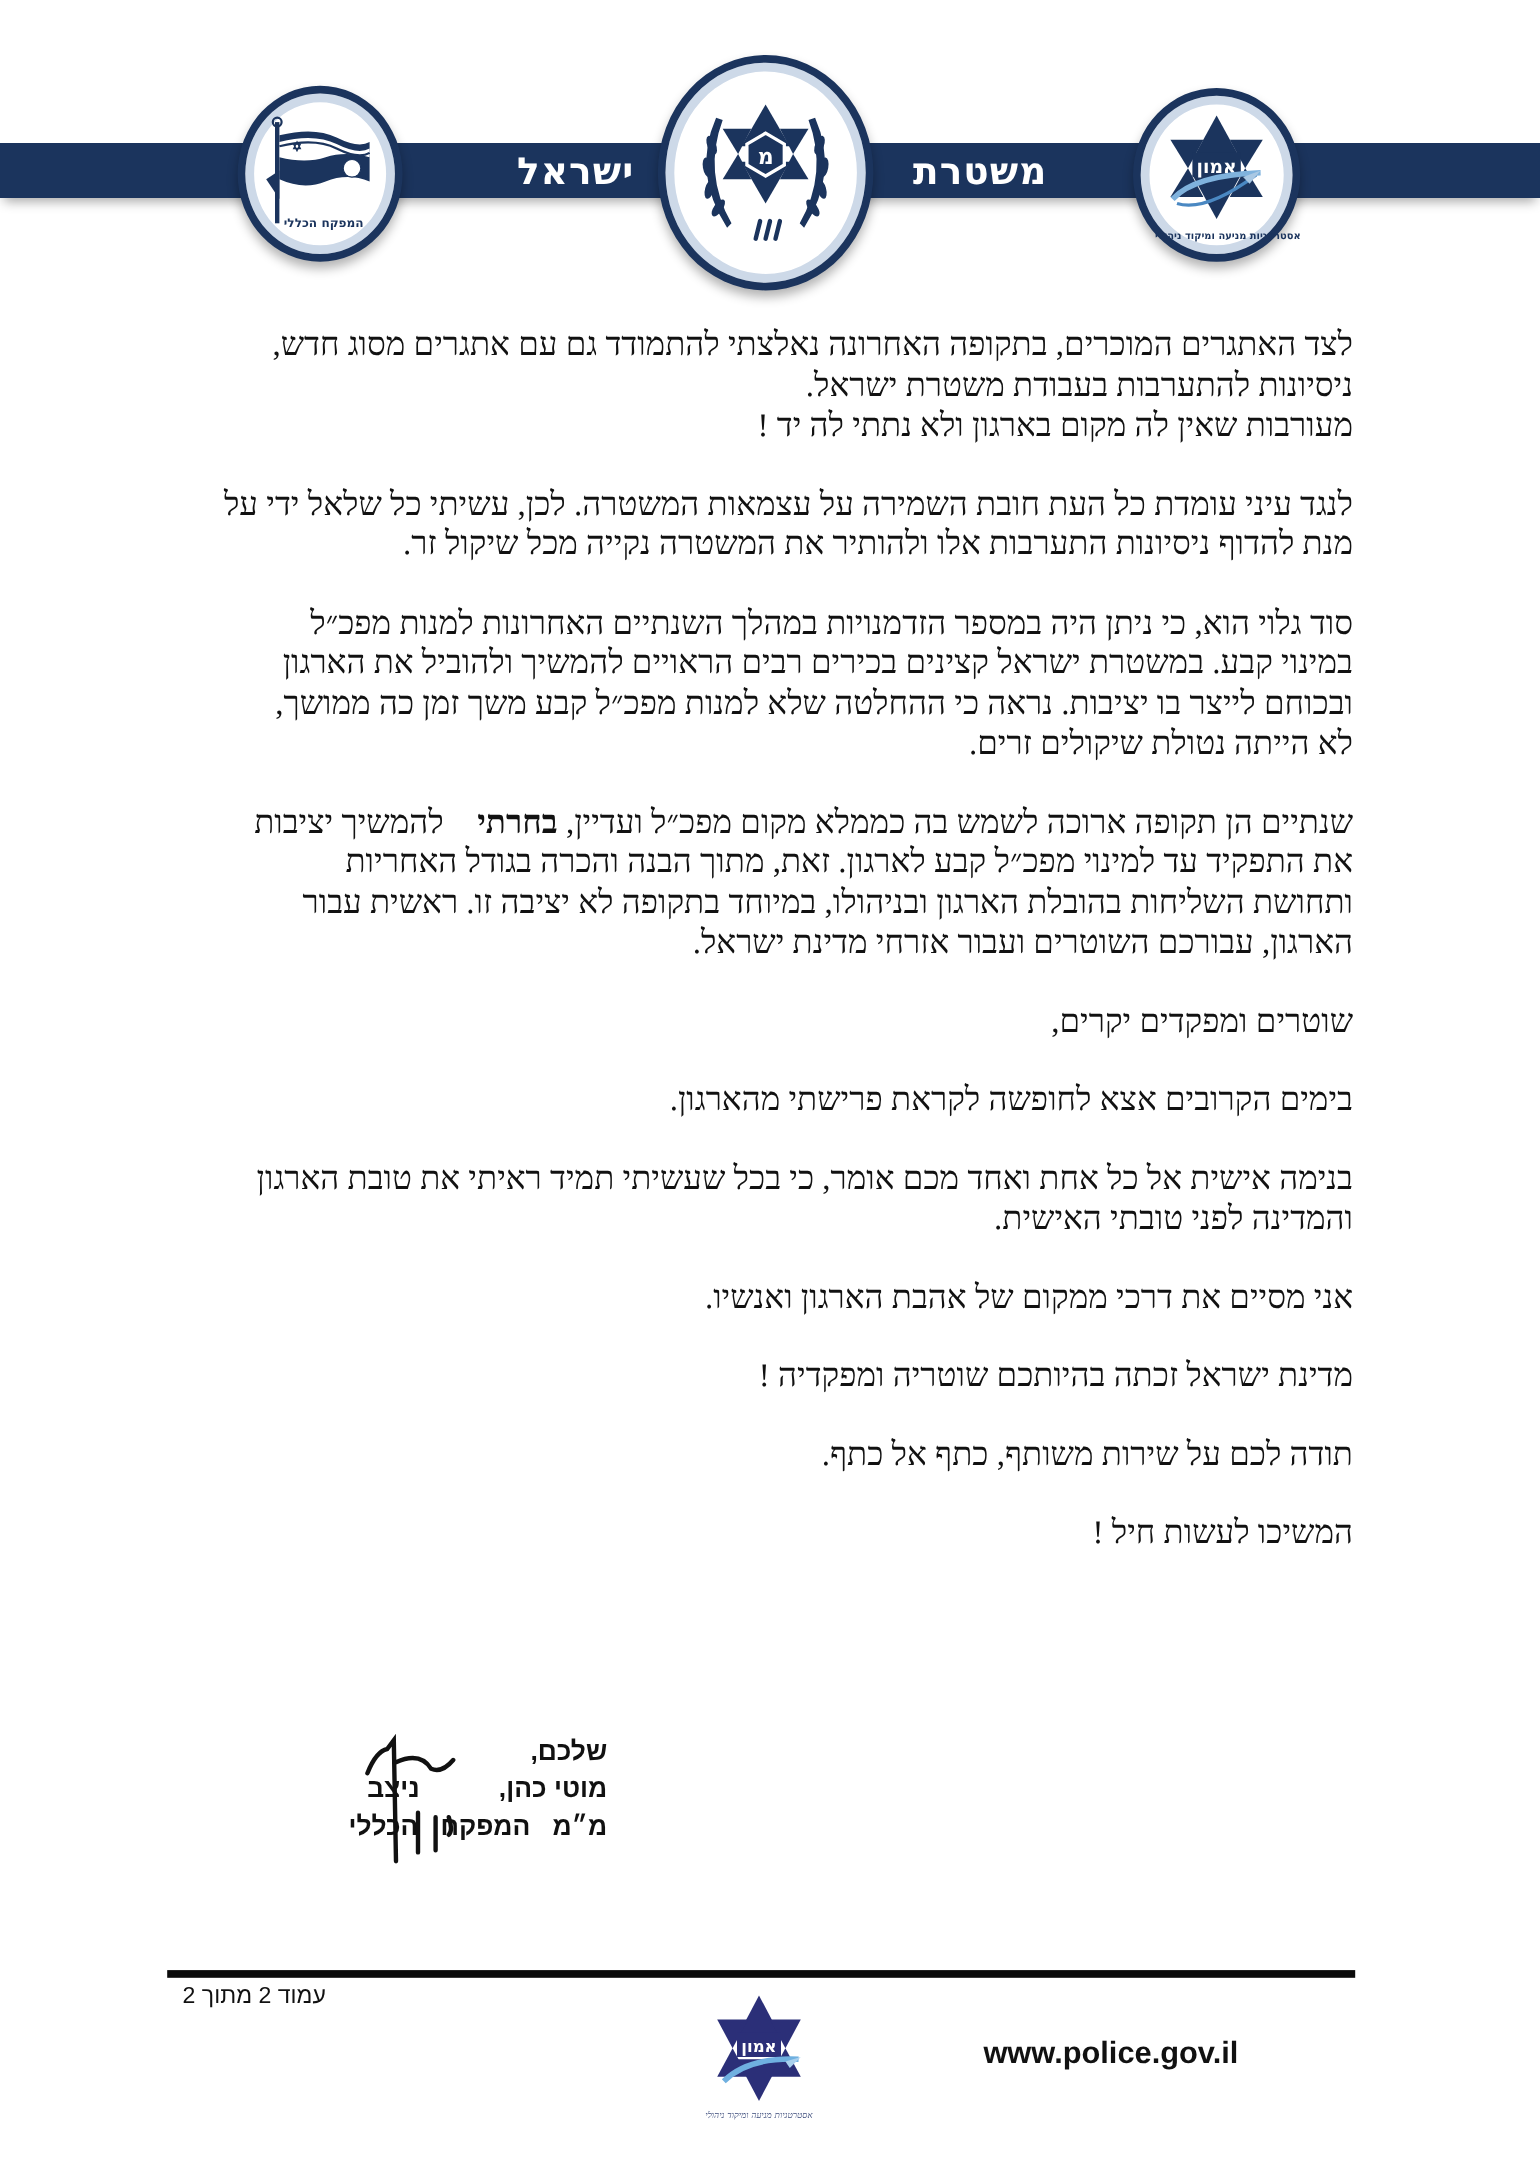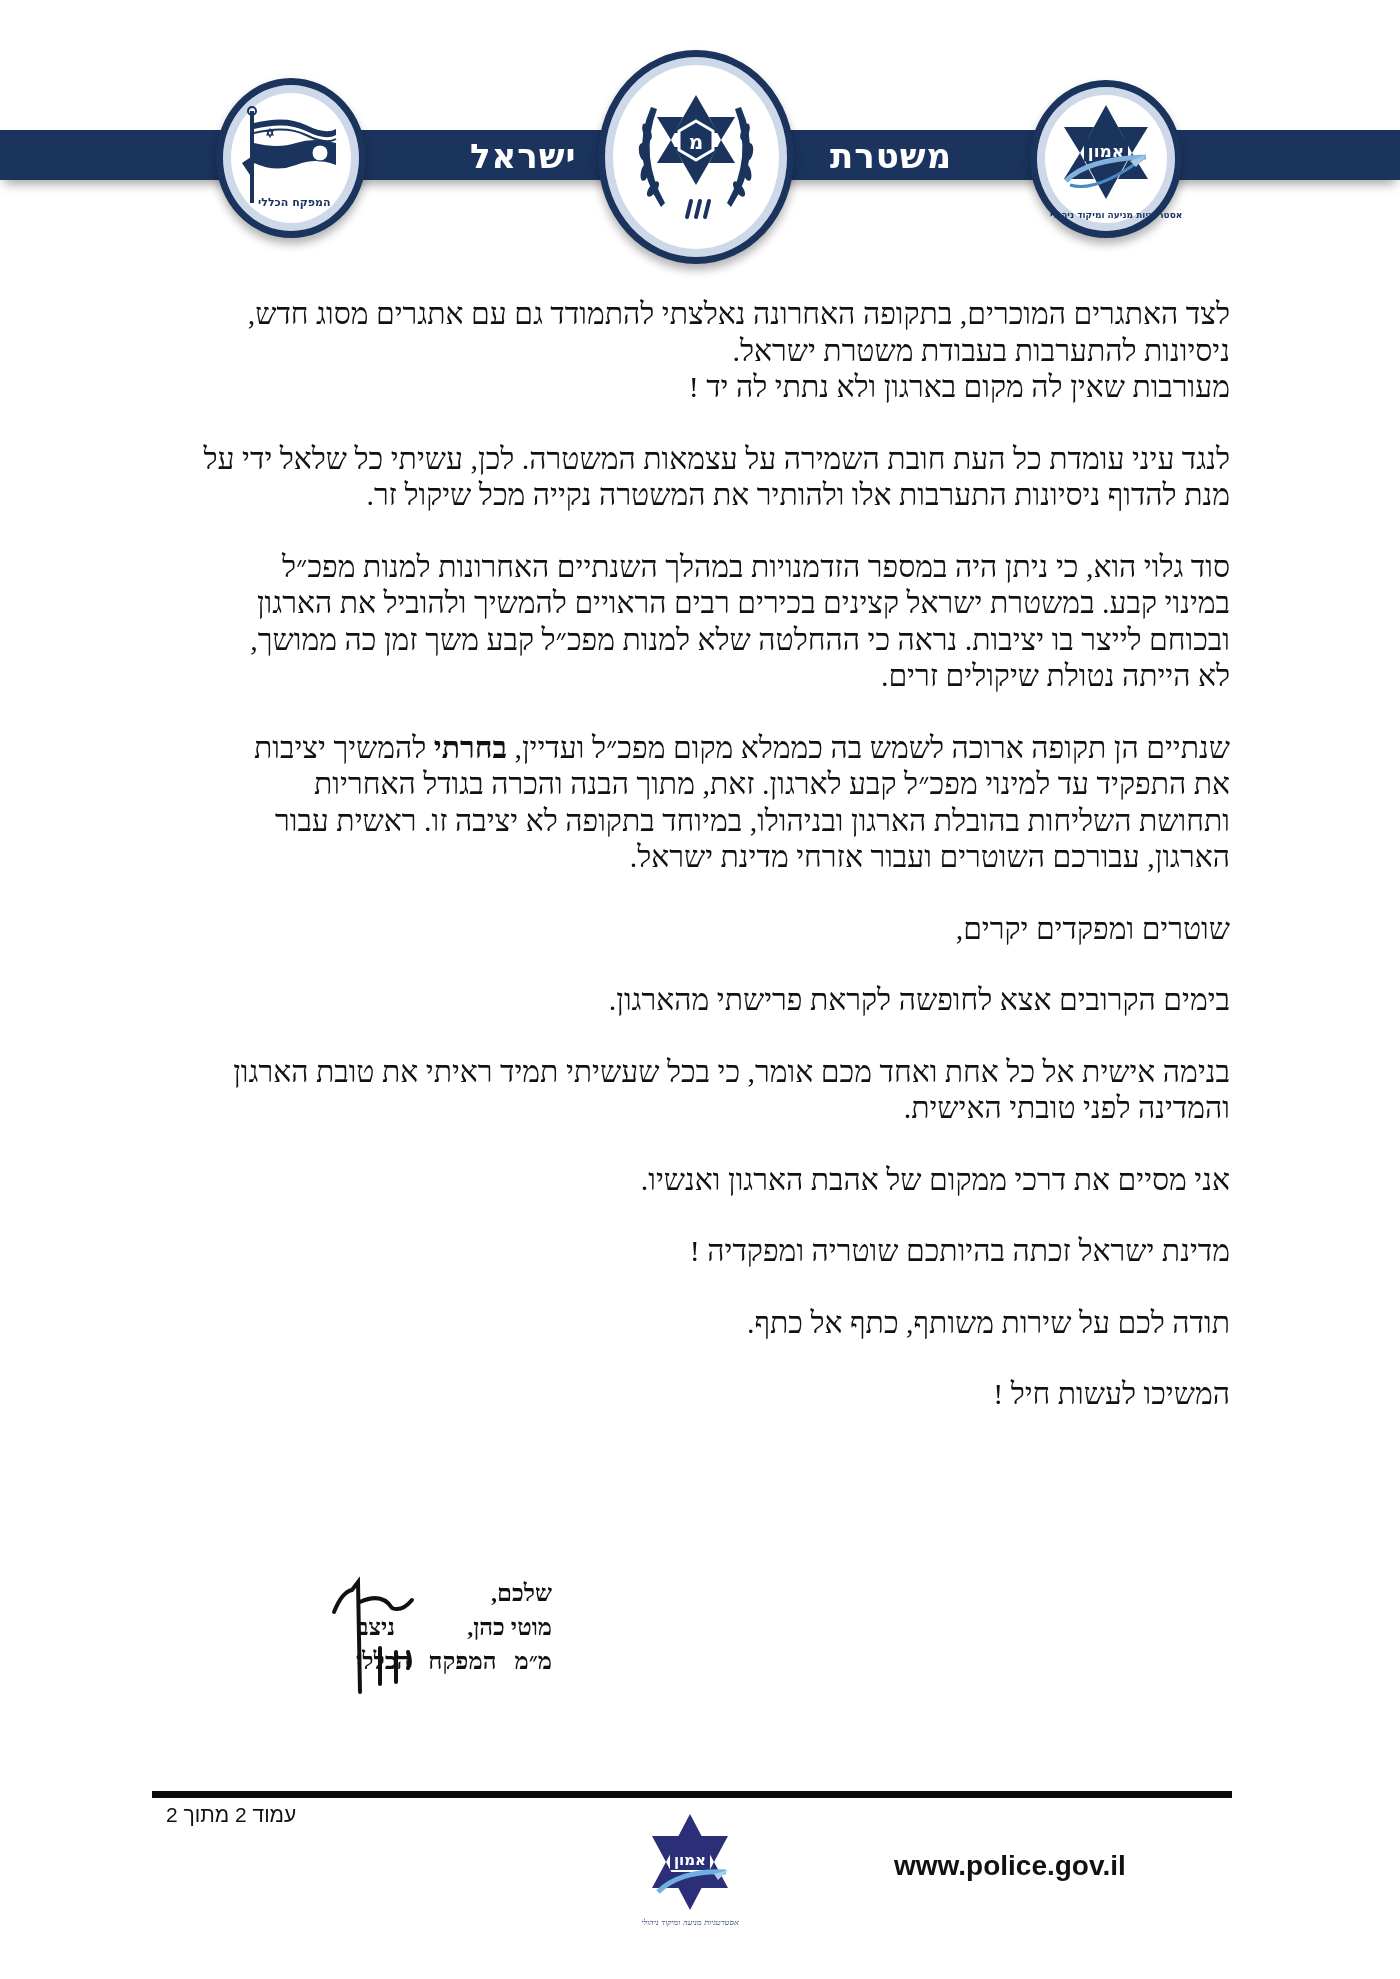--- a/index.html
+++ b/index.html
@@ -39,27 +39,27 @@
 
   
   .letter {
     position: absolute; top: 296px; right: 170px; width: 1090px;
     direction: rtl; text-align: right;
     font-family: "Liberation Serif", "DejaVu Serif", serif;
     font-size: 30px; line-height: 36.5px; color: #111;
   }
   .para { margin-bottom: 35px; }
   .para .line { display: block; white-space: nowrap; }
-  .bold { font-weight: bold; }
+  .bold { font-weight: bold; margin-left: 23px; }
 
   
   .signature {
     position: absolute; top: 1576px; right: 848px; width: 340px; height: 130px;
     direction: rtl; text-align: right;
-    font-family: Liberation Serif, serif; font-weight: bold;
+    font-family: Liberation Sans, sans-serif; font-weight: bold;
     font-size: 24px; line-height: 34px; color: #111;
   }
   .sig-line { display: block; white-space: nowrap; }
   .sig-scribble { position: absolute; left: 100px; top: -4px; }
 
   
   .footer-rule {
     position: absolute; left: 152px; top: 1791px; width: 1080px; height: 7px; background: #0a0a0a;
   }
   .footer-url {

